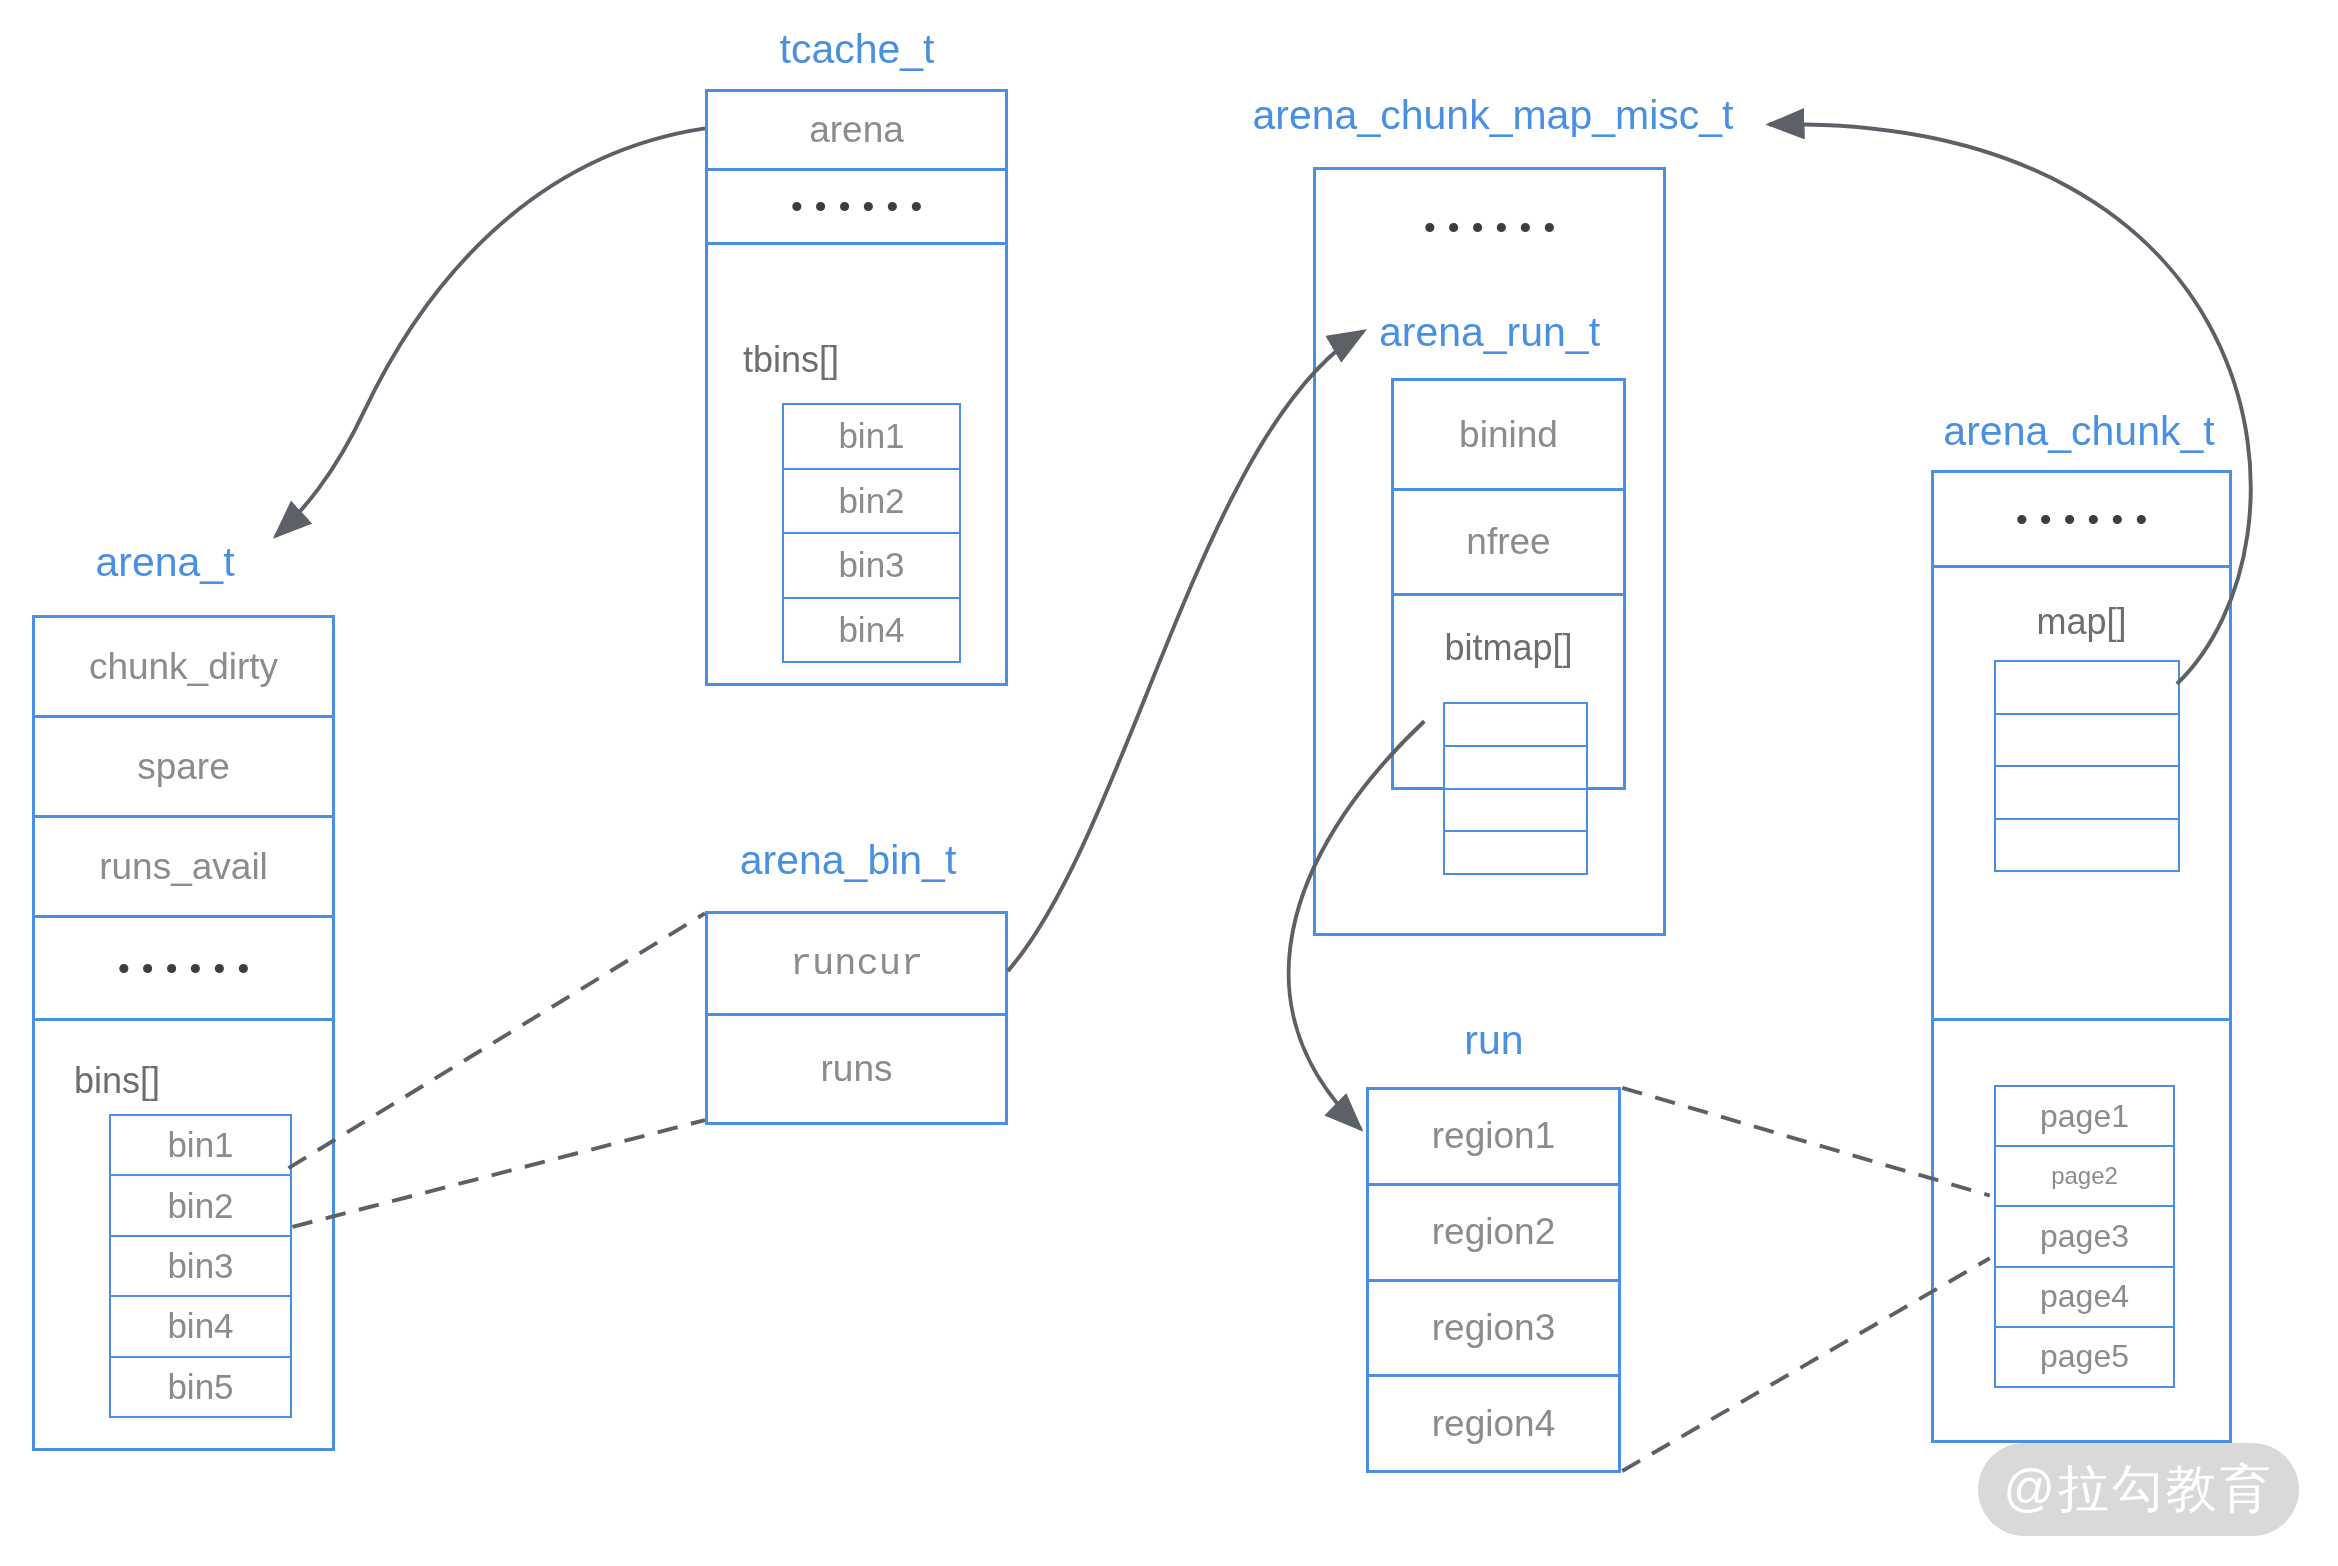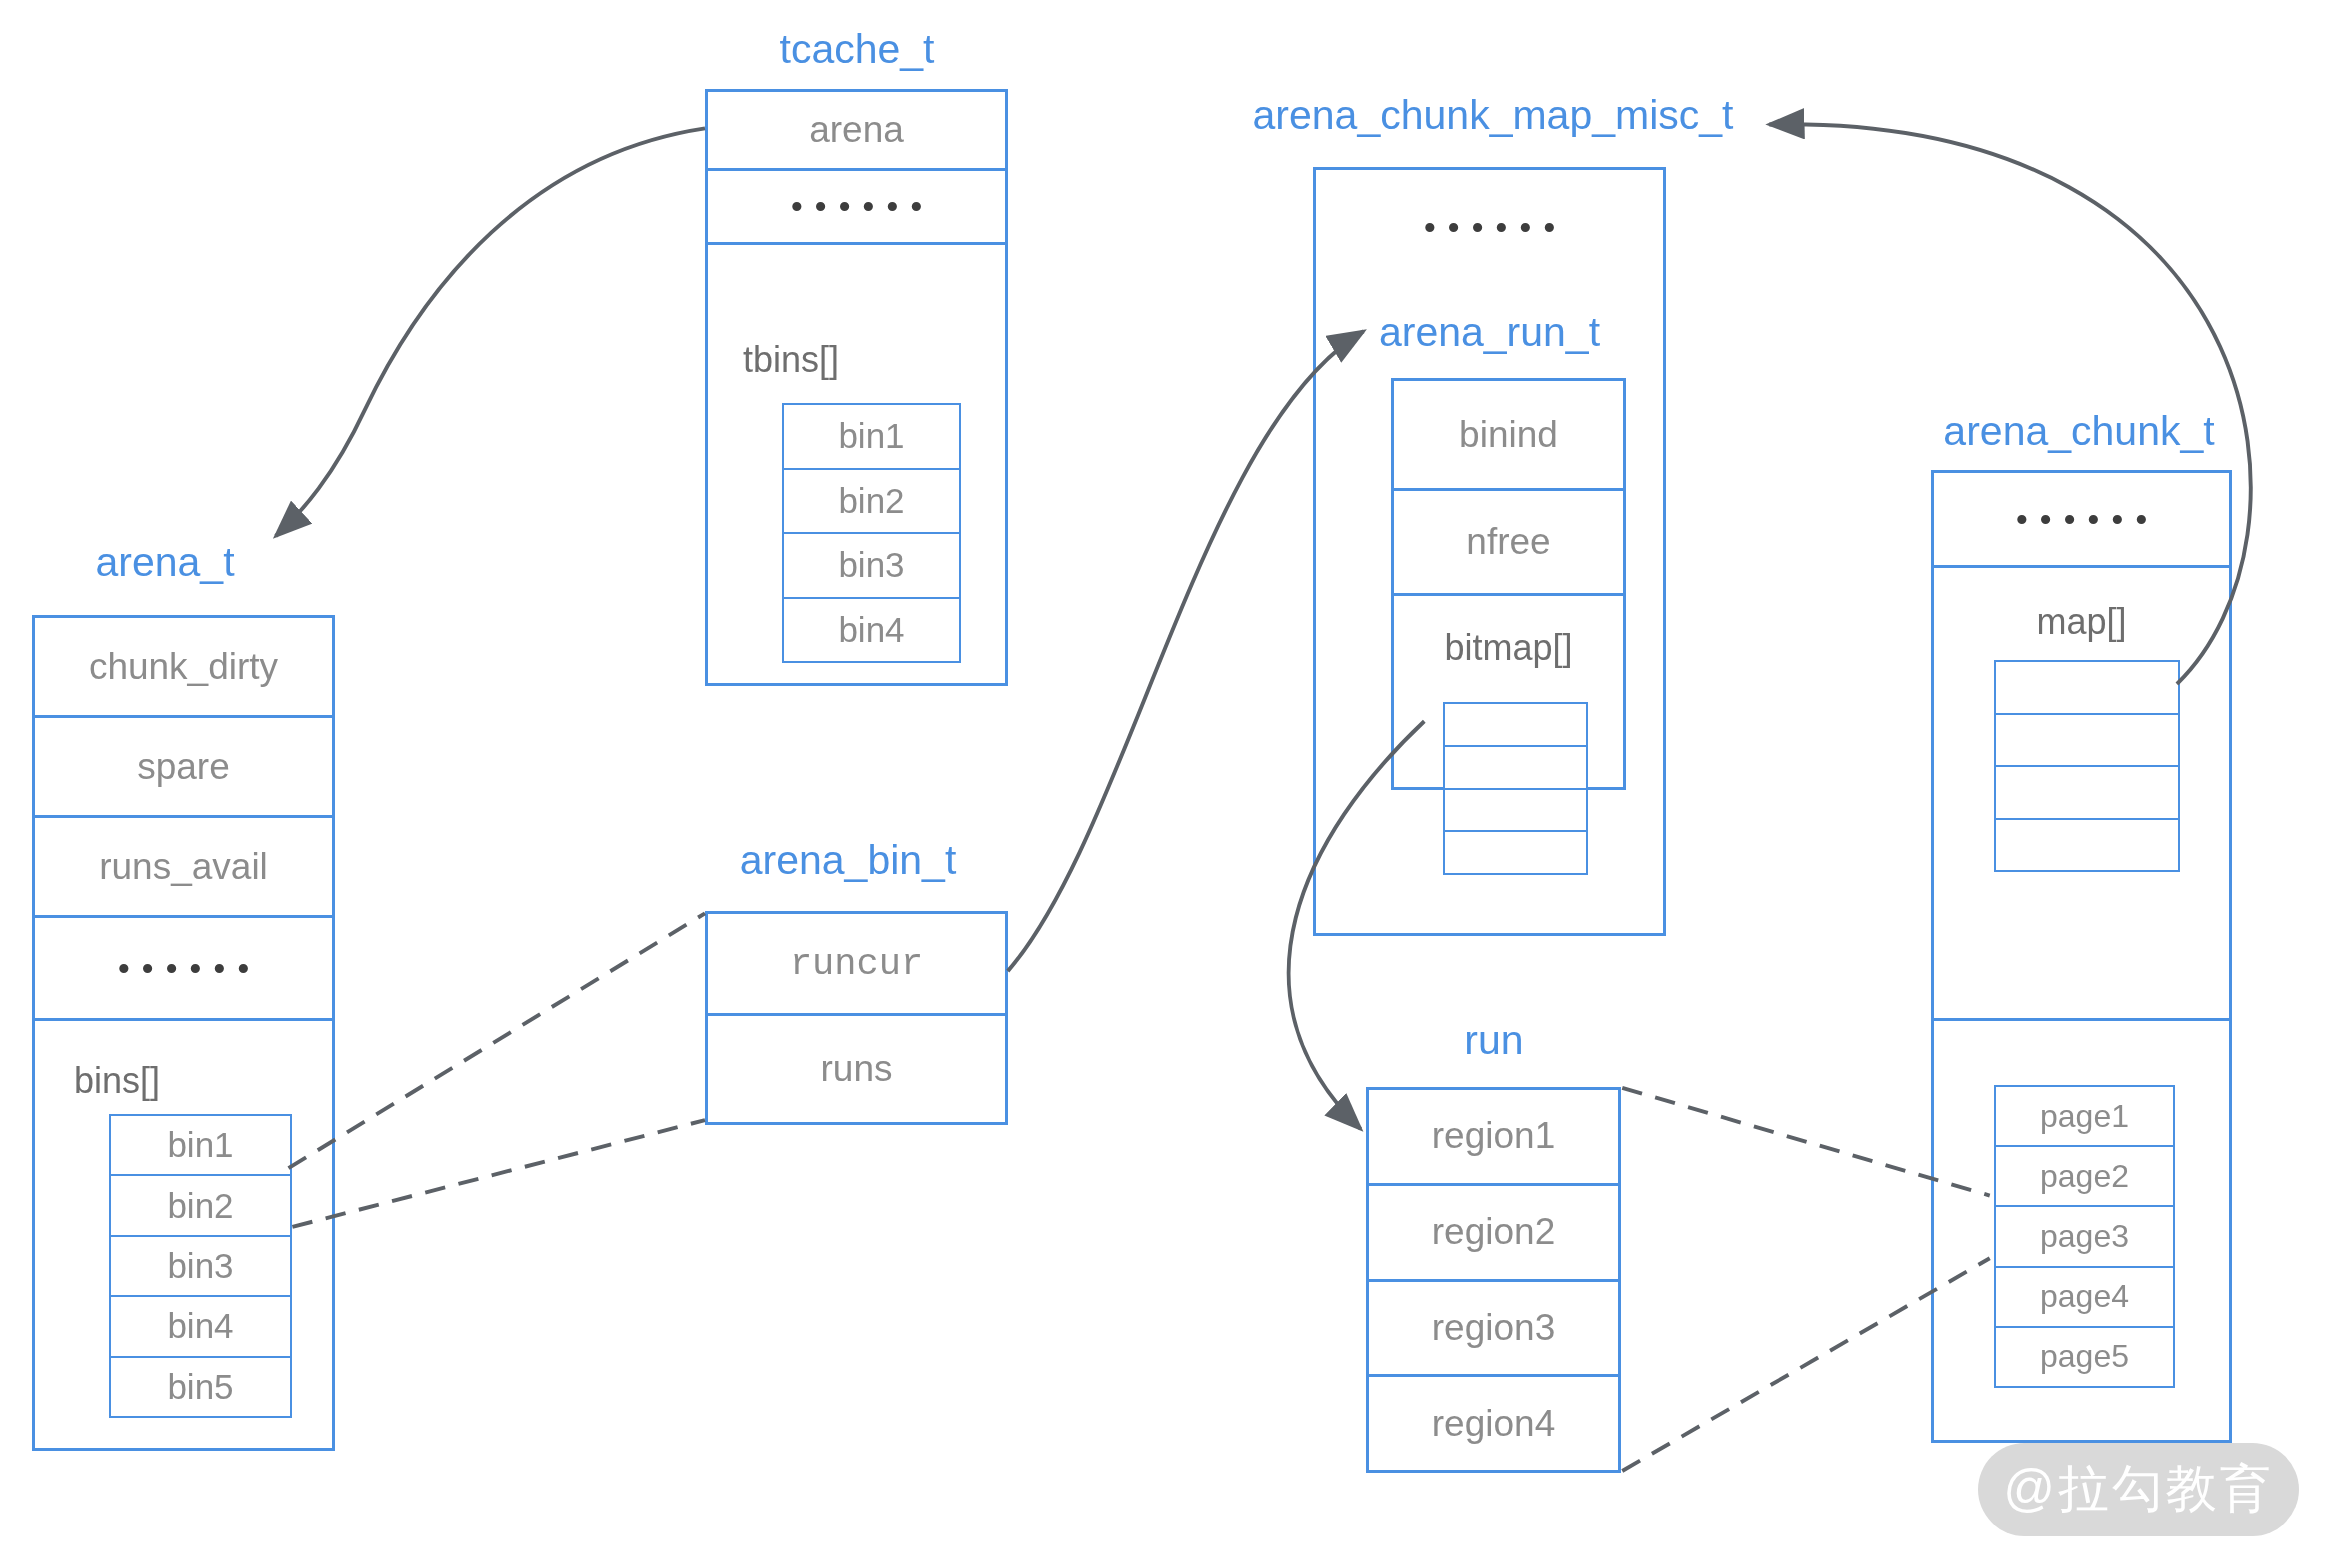--- a/index.html
+++ b/index.html
@@ -116,21 +116,21 @@
       <div class="innerbox" style="left:60px;top:92px;width:186px;height:212px;">
         <div class="cell"></div>
         <div class="cell"></div>
         <div class="cell"></div>
         <div class="cell"></div>
       </div>
     </div>
     <div class="section">
       <div class="innerbox" style="left:60px;top:64px;width:181px;height:303px;">
         <div class="cell" style="font-size:32px;">page1</div>
-        <div class="cell" style="font-size:32px;">page2</div>
+        <div class="cell" style="font-size:24px;">page2</div>
         <div class="cell" style="font-size:32px;">page3</div>
         <div class="cell" style="font-size:32px;">page4</div>
         <div class="cell" style="font-size:32px;">page5</div>
       </div>
     </div>
   </div>
 
   <div class="watermark">
     <span>@拉勾教育</span>
   </div>

